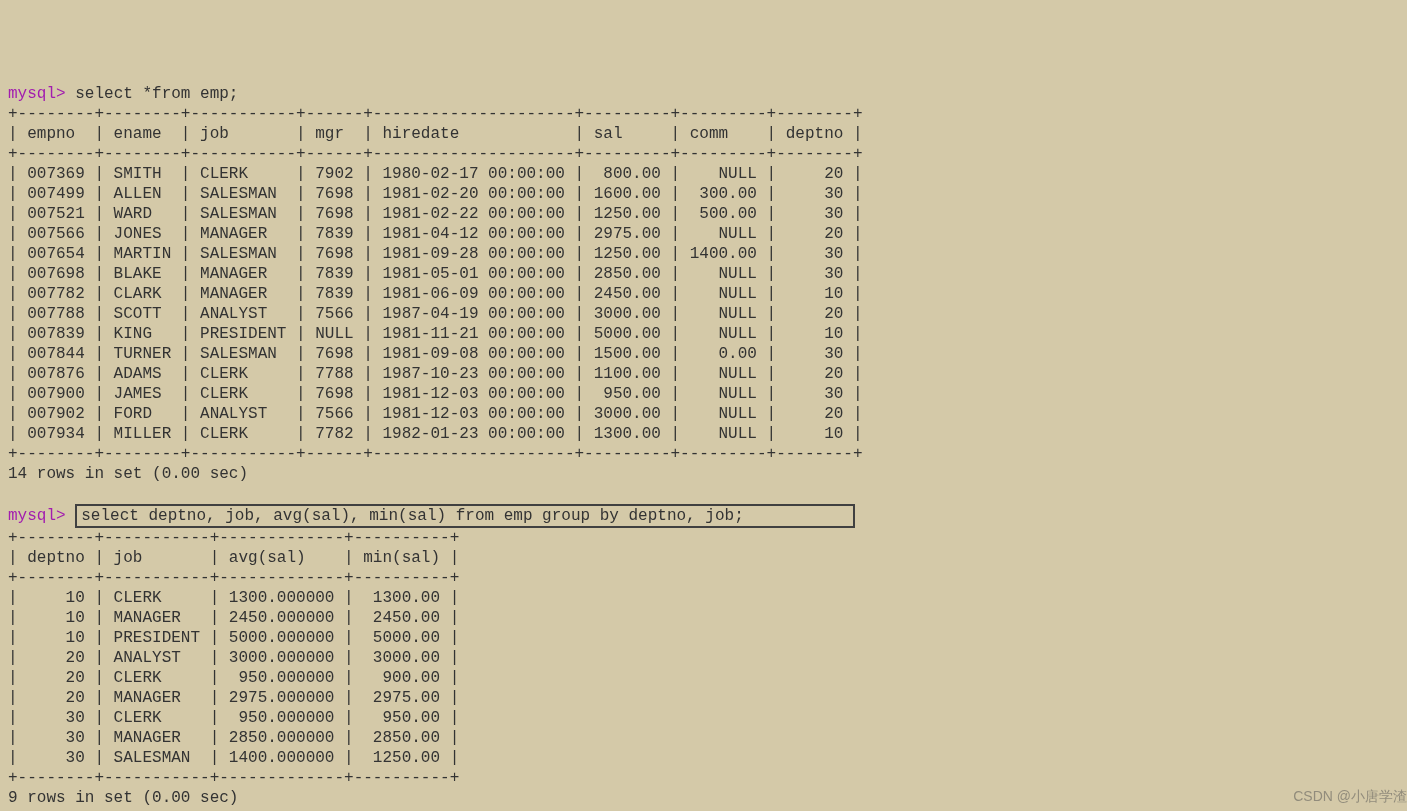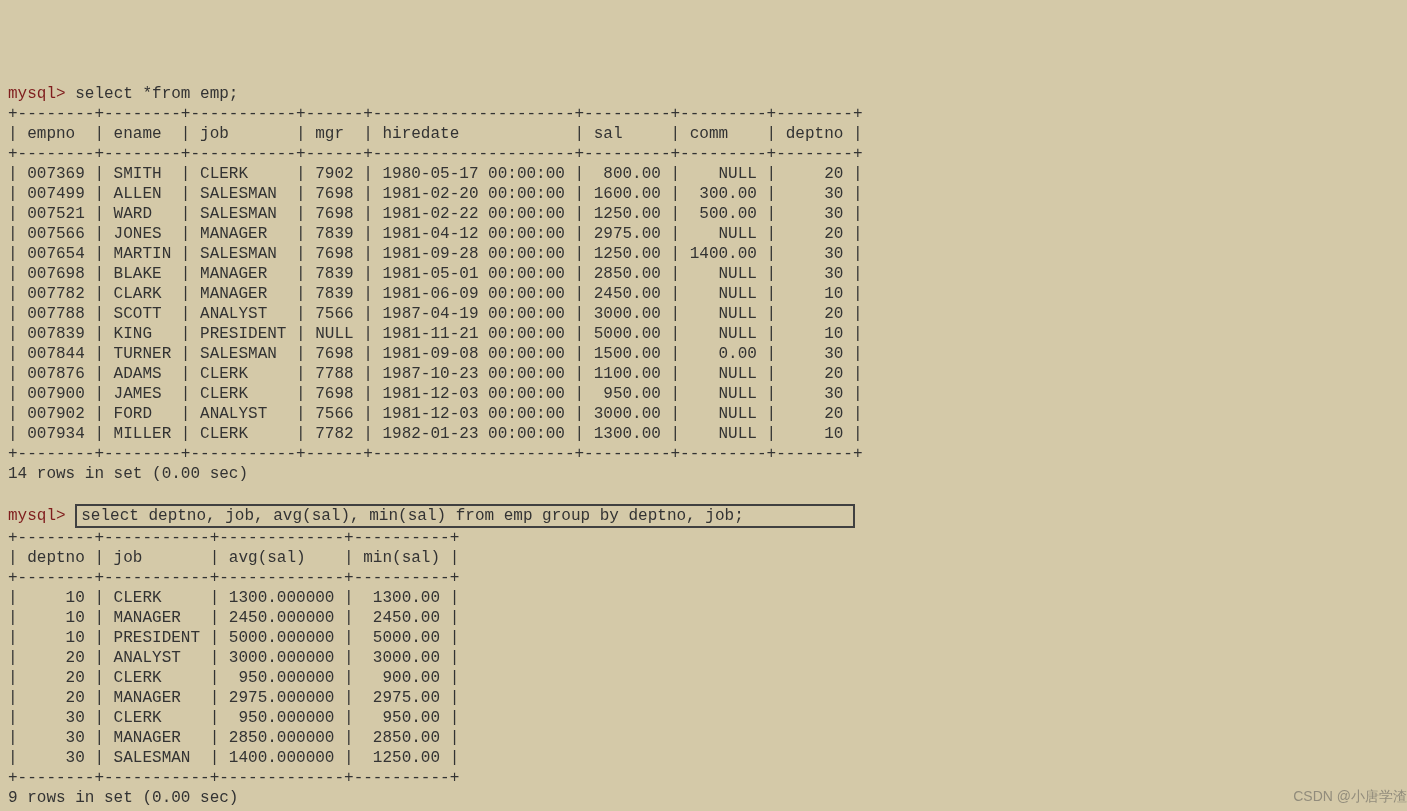--- a/index.html
+++ b/index.html
@@ -5,21 +5,21 @@
   body {
     margin: 0;
     padding: 4px 8px;
     background: #d4c9a8;
     font-family: "Courier New", Courier, monospace;
     font-size: 16px;
     color: #333;
     white-space: pre;
     line-height: 1.25;
   }
-  .prompt { color:#7f1d1d; }
+  .prompt { color:#a21caf; }
   .hl-box {
     border: 2px solid #404040;
     padding: 0 4px;
     display: inline-block;
   }
   .watermark {
     position: fixed;
     right: 0;
     bottom: 6px;
     color: rgba(80,80,80,0.5);
@@ -29,21 +29,21 @@
 </style>
 </head>
 <body>
 
 
 
 <span class="prompt">mysql&gt;</span> <span>select *from emp;</span>
 <span>+--------+--------+-----------+------+---------------------+---------+---------+--------+</span>
 <span>| empno  | ename  | job       | mgr  | hiredate            | sal     | comm    | deptno |</span>
 <span>+--------+--------+-----------+------+---------------------+---------+---------+--------+</span>
-<span>| 007369 | SMITH  | CLERK     | 7902 | 1980-05-17 00:00:00 |  800.00 |    NULL |     20 |</span>
+<span>| 007369 | SMITH  | CLERK     | 7902 | 1980-02-17 00:00:00 |  800.00 |    NULL |     20 |</span>
 <span>| 007499 | ALLEN  | SALESMAN  | 7698 | 1981-02-20 00:00:00 | 1600.00 |  300.00 |     30 |</span>
 <span>| 007521 | WARD   | SALESMAN  | 7698 | 1981-02-22 00:00:00 | 1250.00 |  500.00 |     30 |</span>
 <span>| 007566 | JONES  | MANAGER   | 7839 | 1981-04-12 00:00:00 | 2975.00 |    NULL |     20 |</span>
 <span>| 007654 | MARTIN | SALESMAN  | 7698 | 1981-09-28 00:00:00 | 1250.00 | 1400.00 |     30 |</span>
 <span>| 007698 | BLAKE  | MANAGER   | 7839 | 1981-05-01 00:00:00 | 2850.00 |    NULL |     30 |</span>
 <span>| 007782 | CLARK  | MANAGER   | 7839 | 1981-06-09 00:00:00 | 2450.00 |    NULL |     10 |</span>
 <span>| 007788 | SCOTT  | ANALYST   | 7566 | 1987-04-19 00:00:00 | 3000.00 |    NULL |     20 |</span>
 <span>| 007839 | KING   | PRESIDENT | NULL | 1981-11-21 00:00:00 | 5000.00 |    NULL |     10 |</span>
 <span>| 007844 | TURNER | SALESMAN  | 7698 | 1981-09-08 00:00:00 | 1500.00 |    0.00 |     30 |</span>
 <span>| 007876 | ADAMS  | CLERK     | 7788 | 1987-10-23 00:00:00 | 1100.00 |    NULL |     20 |</span>

